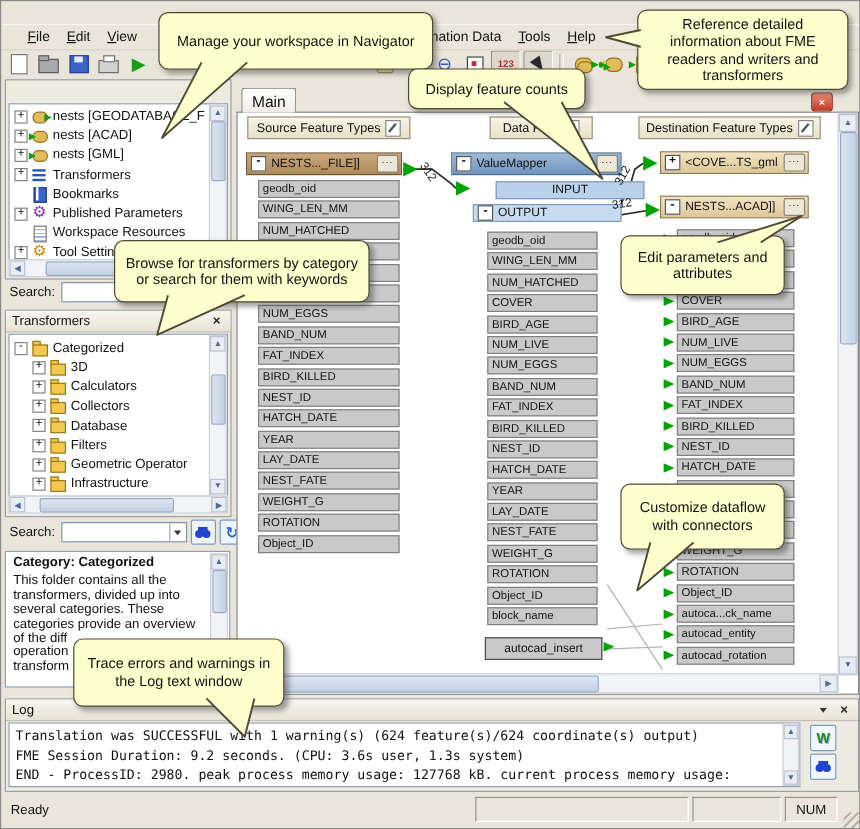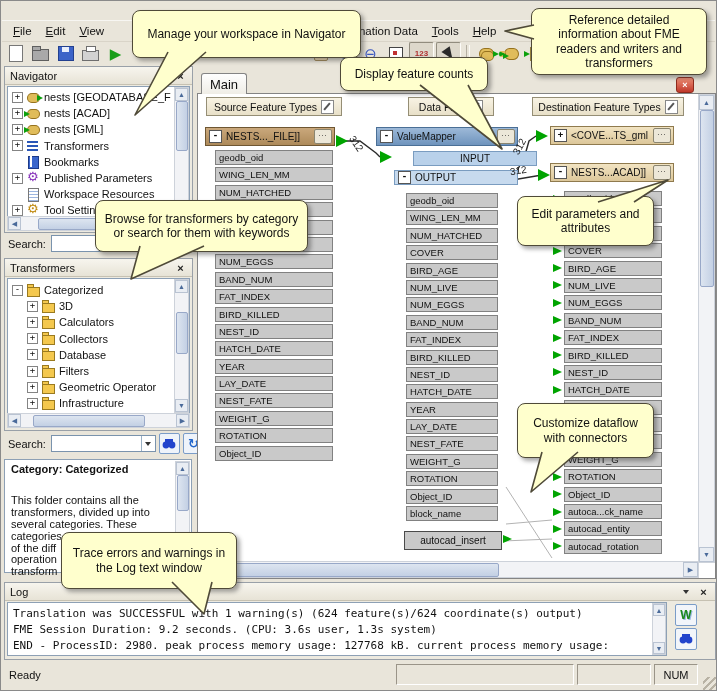--- a/index.html
+++ b/index.html
@@ -5,21 +5,21 @@
   html,body{margin:0;padding:0}
   body{width:717px;height:691px;position:relative;overflow:hidden;
        font-family:"Liberation Sans","DejaVu Sans",sans-serif;background:#e9e5da;color:#111}
   .frame{position:absolute;inset:0;border:1px solid #8a8a8a;pointer-events:none;z-index:50}
 
   
   .menubar{position:absolute;left:2px;top:20px;right:2px;height:20px;display:flex;align-items:center;
            border-top:1px solid #f7f6f2;border-bottom:1px solid #d9d4c8;font-size:11.5px}
   .menu-item{padding:2px 7px;white-space:nowrap}
   .menu-item::first-letter{text-decoration:underline}
-  .menu-left{display:flex;margin-left:4px}
+  .menu-left{display:flex;margin-left:14px}
   .menu-right{position:absolute;left:312px;top:0;height:20px;display:flex;align-items:center}
   .menu-fragment{padding:2px 3px}
 
   
   .toolbar{position:absolute;left:4px;top:41px;height:25px;display:flex;align-items:center;gap:2px}
   .tb{width:23px;height:22px;display:flex;align-items:center;justify-content:center;position:relative}
   .tb-sep{width:2px;height:18px;border-left:1px solid #b4afa2;border-right:1px solid #fbfaf6;margin:0 3px}
   .tb-gap{width:178px}
   .tb.pressed{background:#ddd8cb;border:1px solid;border-color:#918c7e #fdfcf8 #fdfcf8 #918c7e;border-radius:2px}
   .icon-page{width:12px;height:15px;background:#fff;border:1px solid #777}
@@ -86,21 +86,21 @@
   .search-row{position:absolute;display:flex;align-items:center;font-size:11px}
   .search-input{background:#fff;border:1px solid #7a93ad;height:15px}
   .combo-arrow{width:13px;height:15px;border-left:1px solid #9ab0c4;display:flex;align-items:center;justify-content:center}
   .tri-down{width:0;height:0;border-left:3.5px solid transparent;border-right:3.5px solid transparent;border-top:4px solid #333}
   .sq-btn{width:19px;height:19px;background:#eef3fa;border:1px solid #7a9cc8;border-radius:2px;
           display:flex;align-items:center;justify-content:center;margin-left:3px}
   .glyph-refresh{color:#2266cc;font-weight:bold;font-size:13px;line-height:13px}
 
   
   .desc{font-size:11px;line-height:11.9px;padding:4px 6px}
-  .desc .dt{font-weight:bold;margin-bottom:19px}
+  .desc .dt{font-weight:bold;margin-bottom:3px}
 
   
   .canvas-box{position:absolute;left:197px;top:93px;width:517px;height:484px;background:#fff;border:1px solid #848484}
   .tab{position:absolute;left:201px;top:73px;width:44px;height:20px;background:linear-gradient(#fefefe,#efede6);
        border:1px solid #848484;border-bottom:none;border-radius:3px 3px 0 0;font-size:13px;
        display:flex;align-items:center;justify-content:center;z-index:2}
   .red-x{position:absolute;left:676px;top:77px;width:16px;height:14px;background:linear-gradient(#ee8d74,#c0392b);
          border:1px solid #8e2a1c;border-radius:3px;color:#fff;font-size:9px;font-weight:bold;
          display:flex;align-items:center;justify-content:center;z-index:2}
   .hdr-btn{position:absolute;height:17px;background:linear-gradient(#f8f3e4,#e8e0c8);border:1px solid #958e75;
@@ -224,24 +224,20 @@
     </div>
   <div class="tb" data-name="insert-transformer-button">
       <span class="icon-xfer" data-name="transformer-icon"></span>
     </div>
   <div class="tb" data-name="add-comment-button">
       <span class="icon-comment" data-name="comment-icon"></span>
     </div>
 </div>
 
 <div class="panel" style="left:4px;top:66px;width:187px;height:165px" data-name="navigator-panel">
-  <div class="panel-title" data-name="navigator-titlebar">
-    <span class="t" data-name="navigator-title">Navigator</span>
-    <span class="close-x" data-name="close-icon">×</span>
-  </div>
   <div class="whitebox" style="left:2px;top:19px;width:181px;height:129px" data-name="navigator-tree">
     <div style="padding-top:2px" data-name="navigator-tree-items">
 
         <div class="titem" data-name="navigator-tree-item">
           <span class="exp" data-name="expander-icon">+</span>
           <span class="ticon" data-name="reader-icon"></span>
           <span data-name="tree-item-label">nests [GEODATABASE_F</span>
         </div>
 
         <div class="titem" data-name="navigator-tree-item">

